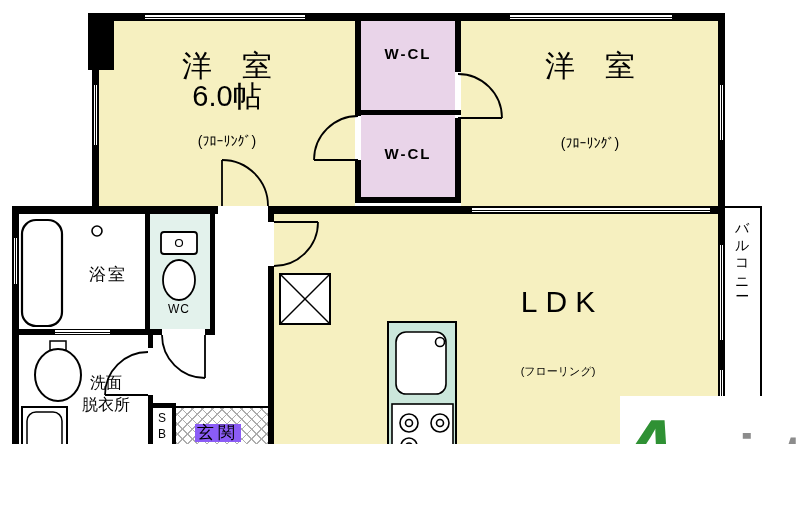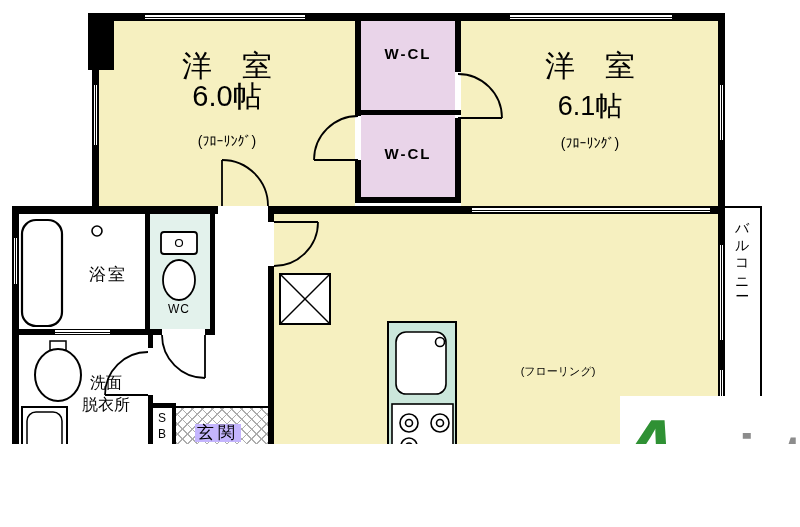--- a/index.html
+++ b/index.html
@@ -162,30 +162,30 @@
   </svg>
 
   <div class="label" style="left:227px;top:50px;font-size:30px">洋　室</div>
   <div class="label" style="left:227px;top:81px;font-size:29px">6.0帖</div>
   <div class="label" style="left:227px;top:134px;font-size:14px">(ﾌﾛｰﾘﾝｸﾞ)</div>
 
   <div class="label" style="left:408px;top:46px;font-size:15px;font-weight:600;letter-spacing:2px">W-CL</div>
   <div class="label" style="left:408px;top:146px;font-size:15px;font-weight:600;letter-spacing:2px">W-CL</div>
 
   <div class="label" style="left:590px;top:50px;font-size:30px">洋　室</div>
-  <div class="label" style="left:590px;top:92px;font-size:27px">6.1帖</div>
   <div class="label" style="left:590px;top:136px;font-size:14px">(ﾌﾛｰﾘﾝｸﾞ)</div>
 
+  <div class="label" style="left:562px;top:286px;font-size:30px;letter-spacing:8px">LDK</div>
   <div class="label" style="left:558px;top:366px;font-size:11px">(フローリング)</div>
 
   <div class="label" style="left:108px;top:266px;font-size:17px;letter-spacing:2px">浴室</div>
   <div class="label" style="left:179px;top:303px;font-size:12px;letter-spacing:1px">WC</div>
   <div class="label" style="left:106px;top:375px;font-size:16px">洗面</div>
   <div class="label" style="left:106px;top:397px;font-size:16px">脱衣所</div>
-  <div class="label" style="left:218px;top:424px;font-size:17px;letter-spacing:4px;background:#c4b5fd;padding:0 2px">玄関</div>
+  <div class="label" style="left:218px;top:424px;font-size:17px;letter-spacing:4px;background:#8b5cf6;padding:0 2px">玄関</div>
   <div class="label" style="left:162px;top:412px;font-size:12px">S</div>
   <div class="label" style="left:162px;top:428px;font-size:12px">B</div>
   <div class="label vtext" style="left:735px;top:212px;font-size:14px;transform:none">バルコニー</div>
 
   <div id="logo">
     <span class="initial">A</span>
     <span class="rest">ssist</span>
   </div>
 
 </div>

